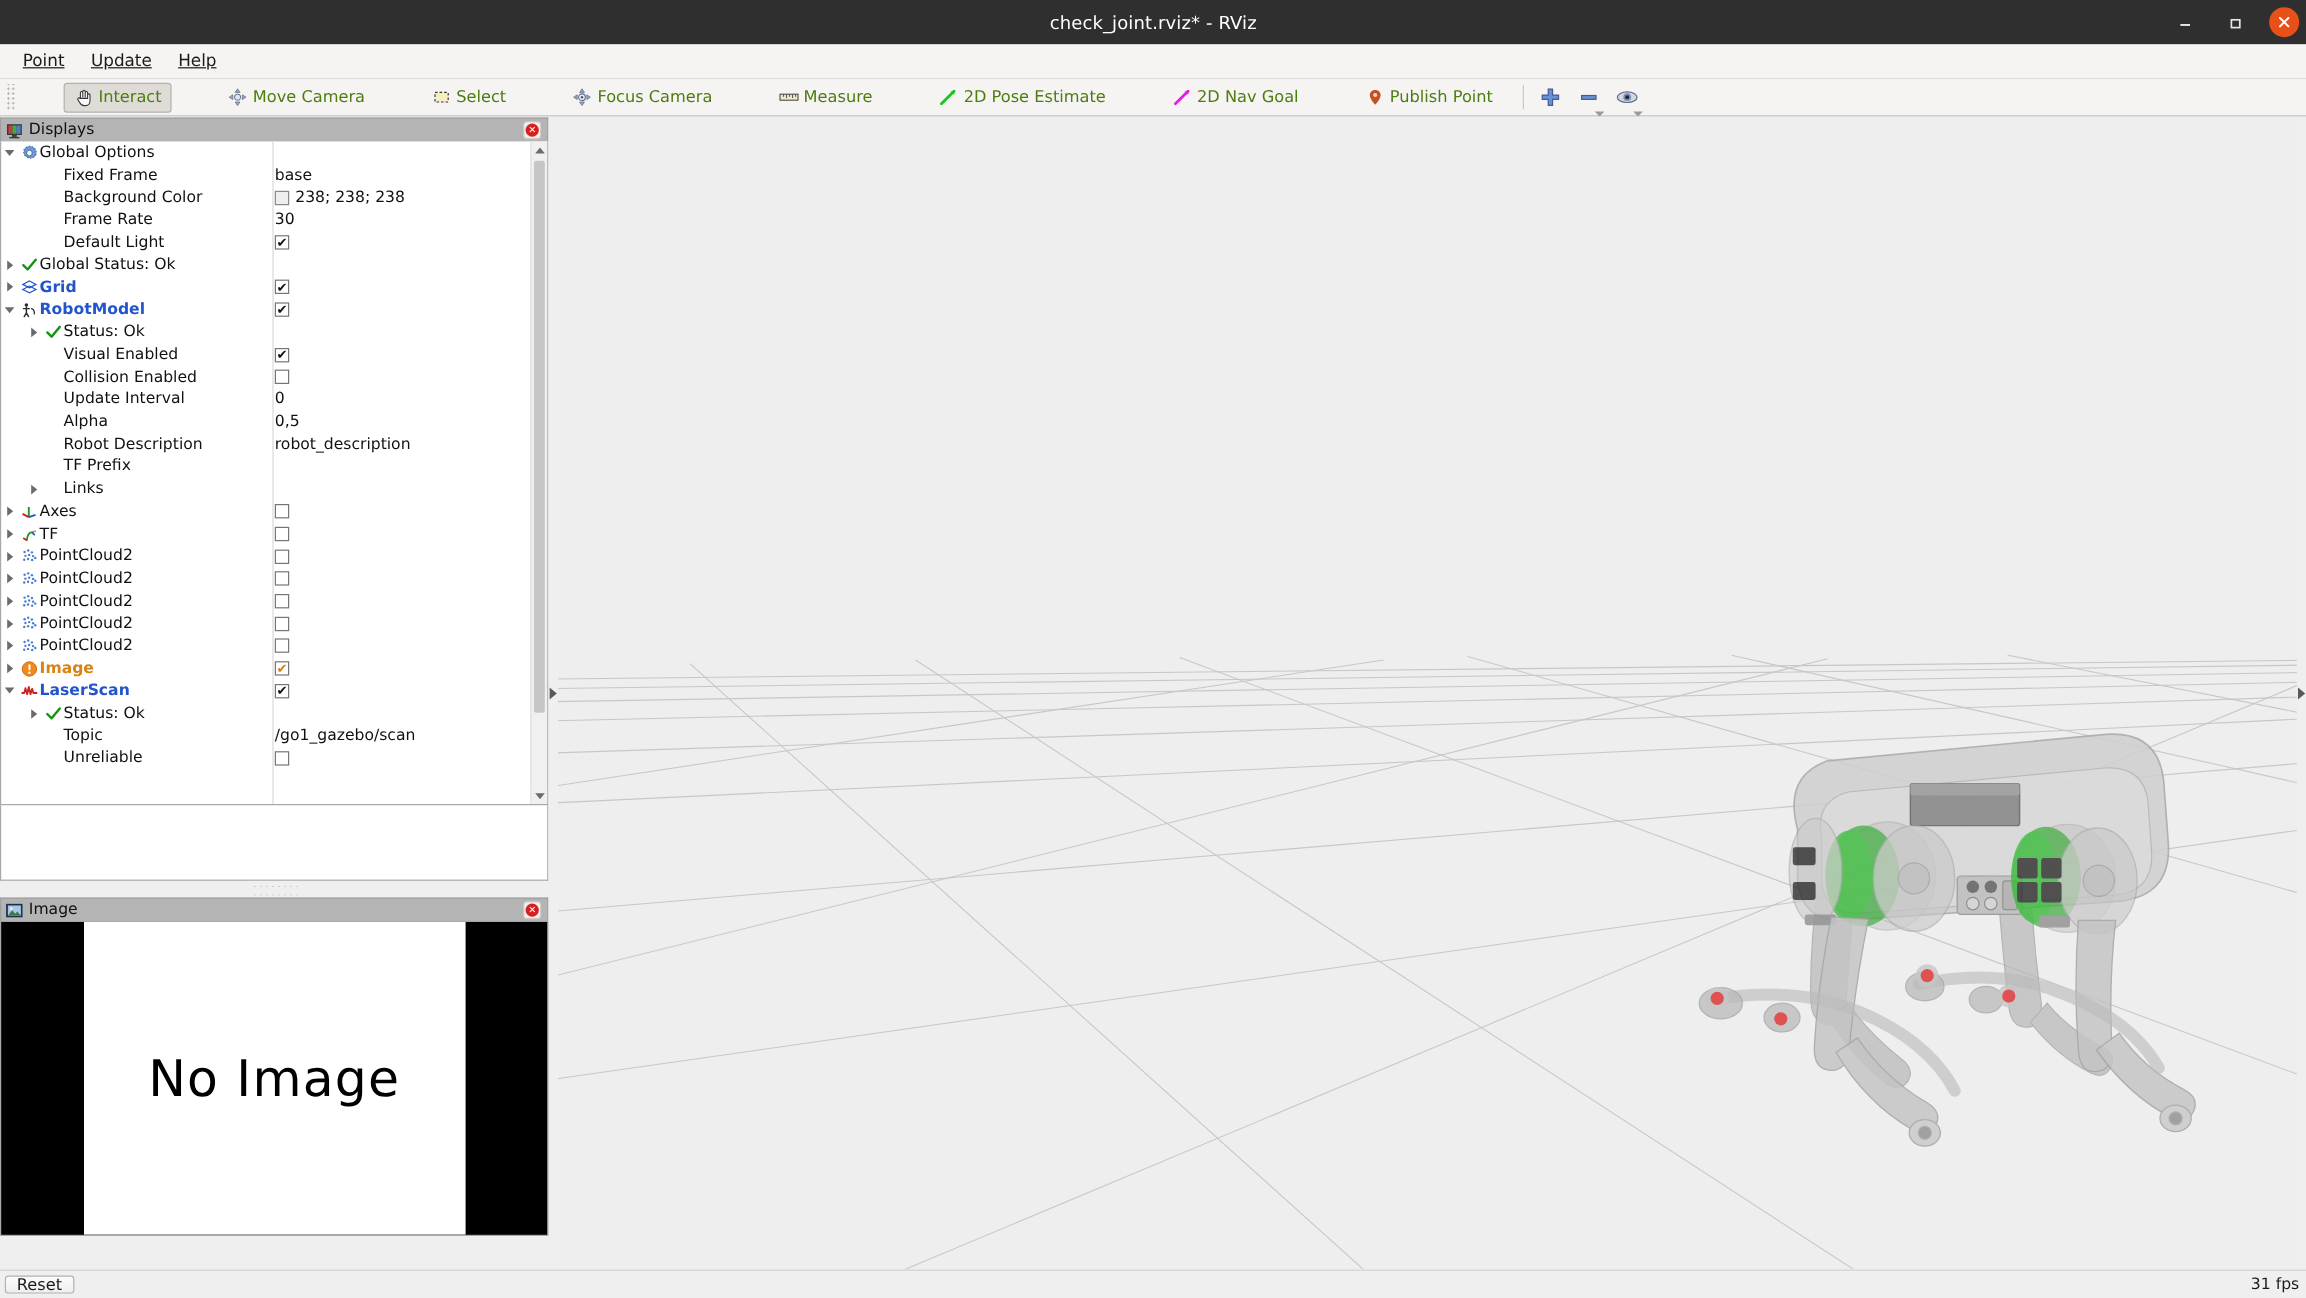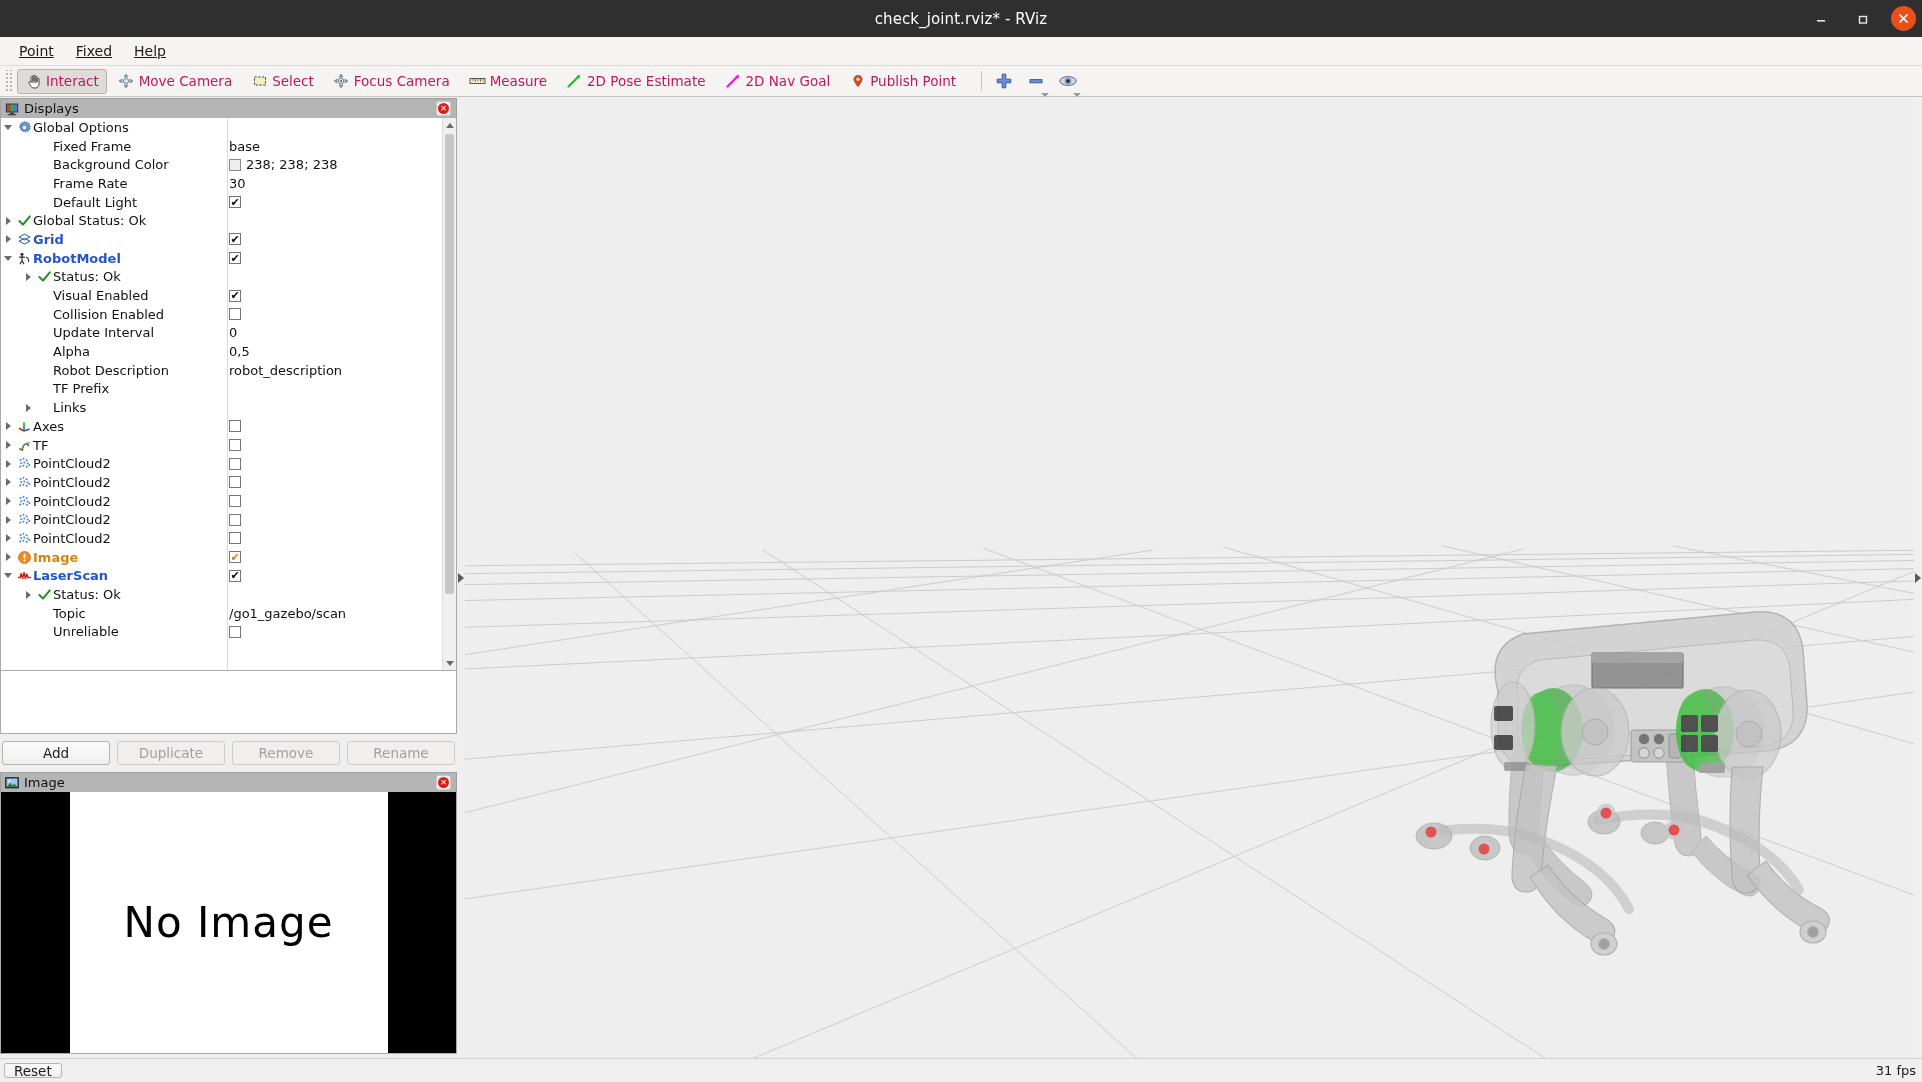--- a/index.html
+++ b/index.html
@@ -43,23 +43,24 @@
     position:absolute; left:0; top:66px; width:1922px; height:31px;
     background:#f5f4f3; border-bottom:1px solid #c8c4c0;
     display:flex; align-items:center; padding-left:4px;
   }
   .grip { width:9px; height:22px; margin-right:4px;
           background-image: radial-gradient(#b9b5b1 1px, transparent 1px);
           background-size: 4px 4px; background-position: 1px 2px; }
   .tbtn {
     display:flex; align-items:center; gap:4px;
     height:25px; padding:0 7px; margin-right:3px;
-    font-size:13.5px; color:#be185d; cursor:pointer;
+    font-size:13.5px; color:#4d7c0f; cursor:pointer;
     border:1px solid transparent; border-radius:3px;
     white-space:nowrap;
+    margin-left:36px;
   }
   .tbtn.active { background:#dfdcd8; border:1px solid #b5b1ad; }
   .tbtn .ico { width:17px; height:17px; display:flex; align-items:center; justify-content:center; }
   .tbtn .ico svg { display:block; }
   .tbsep { width:1px; height:20px; background:#cbc7c3; margin:0 9px 0 14px; }
   .iconbtn { width:26px; height:26px; display:flex; align-items:center; justify-content:center;
              cursor:pointer; border-radius:3px; margin-right:6px; position:relative; }
   .dropcaret { position:absolute; right:0px; bottom:-3px; width:0;height:0;
                border-left:4px solid transparent; border-right:4px solid transparent;
                border-top:4px solid #9a9a9a; }
@@ -194,21 +195,21 @@
     <div class="wbtn close">
       <svg width="11" height="11" viewBox="0 0 11 11">
         <path d="M2 2 L9 9 M9 2 L2 9" stroke="#fff" stroke-width="1.7" stroke-linecap="round"></path>
       </svg>
     </div>
   </div>
 </div>
 
 <div class="menubar">
   <div class="menuitem"><u>Point</u></div>
-  <div class="menuitem"><u>Fixed</u></div>
+  <div class="menuitem"><u>Update</u></div>
   <div class="menuitem"><u>Help</u></div>
 </div>
 
 <div class="toolbar">
   <div class="grip"></div>
 
   <div class="tbtn active">
     <span class="ico">
       <svg width="16" height="16" viewBox="0 0 16 16">
         <path d="M5 9 V4.2 a1 1 0 0 1 2 0 V8 M7 8 V3.2 a1 1 0 0 1 2 0 V8 M9 8 V4.2 a1 1 0 0 1 2 0 V9
@@ -723,26 +724,20 @@
       </div>
     </div>
   </div>
 
   <div class="detailbox"></div>
 
   <div class="dockgrip">
       <i></i>
     </div>
 
-  <div class="btnrow">
-    <div class="qbtn">Add</div>
-    <div class="qbtn disabled">Duplicate</div>
-    <div class="qbtn disabled">Remove</div>
-    <div class="qbtn disabled">Rename</div>
-  </div>
 
   <div class="dockgrip">
       <i></i>
     </div>
 
   <div class="imgpanelwrap" style="margin-top:0;">
     <div class="panelhdr">
       <svg width="14" height="14" viewBox="0 0 14 14">
         <rect x="0.6" y="1.6" width="12.8" height="10.4" fill="#1f3f6e" stroke="#0f2444" stroke-width="0.8"></rect>
         <rect x="1.6" y="2.6" width="10.8" height="8.4" fill="#a8c8ea"></rect>

